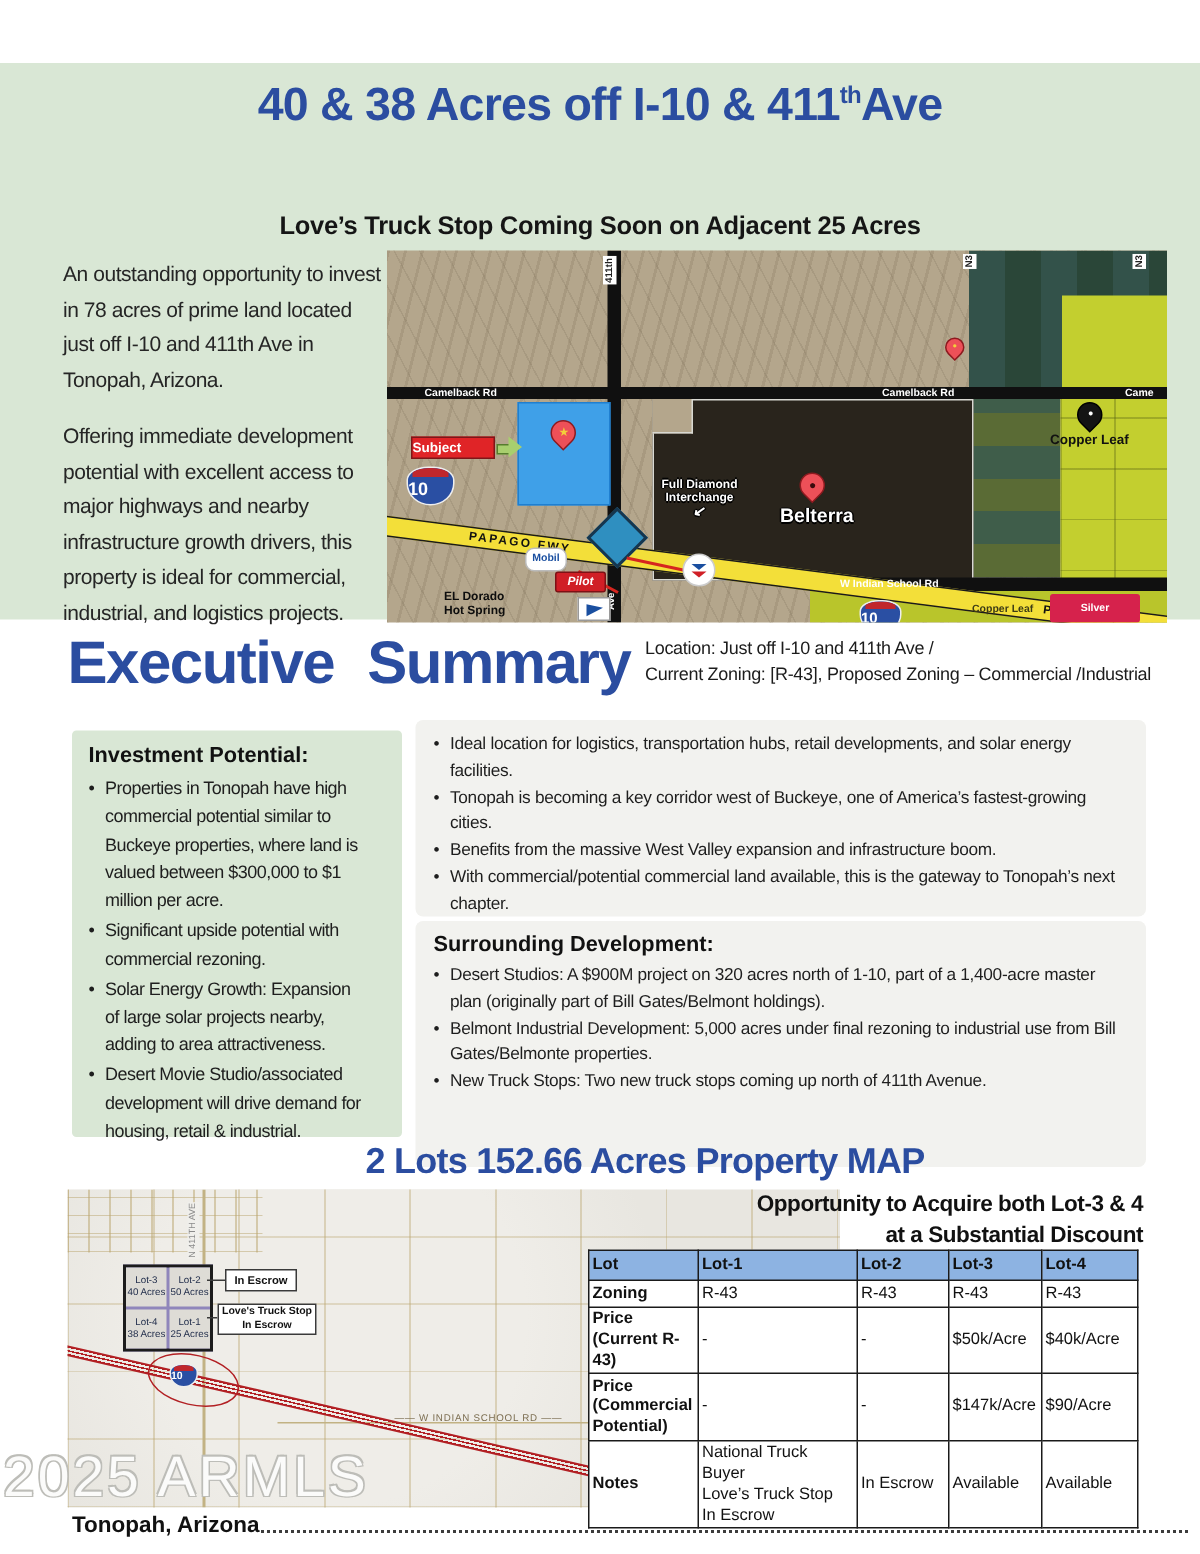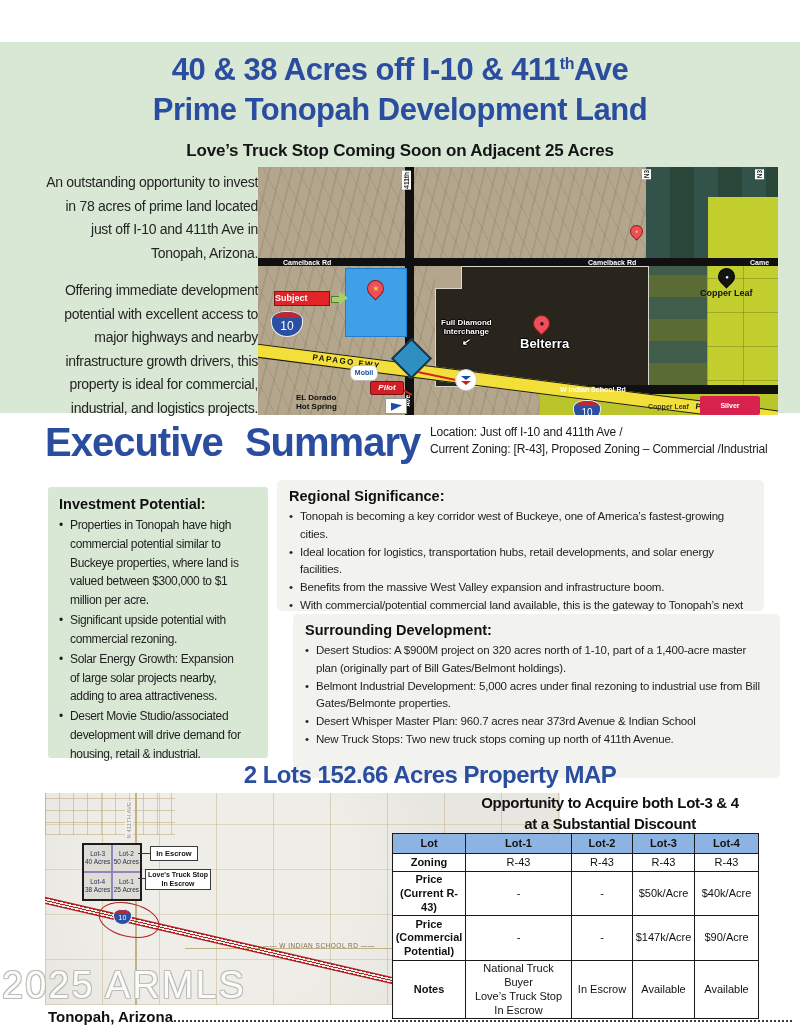--- a/index.html
+++ b/index.html
@@ -8,21 +8,21 @@
   .abs{position:absolute;}
   
   .band{left:0;top:42px;width:800px;height:371px;background:#d9e7d5;}
   .title{left:0;top:50px;width:800px;text-align:center;color:#2b4da0;
          font-weight:bold;font-size:31px;line-height:1.28;letter-spacing:-0.5px;}
   .title sup{font-size:16px;}
   .subtitle{left:0;top:141px;width:800px;text-align:center;color:#151515;
             font-weight:bold;font-size:17px;letter-spacing:-0.2px;}
   .intro{left:42px;top:171px;width:216px;color:#252525;font-size:14px;
          line-height:1.68;letter-spacing:-0.3px;}
-  .intro p{margin:0 0 14px 0;text-align:right;}
+  .intro p{margin:0 0 14px 0;}
   
   .satmap{left:258px;top:167px;width:520px;height:248px;overflow:hidden;
           background:
             repeating-linear-gradient(104deg, rgba(124,108,84,.22) 0 2px, rgba(0,0,0,0) 2px 11px),
             repeating-linear-gradient(62deg, rgba(92,80,60,.14) 0 1px, rgba(0,0,0,0) 1px 15px),
             #b4a68c;}
   .f-tealN{left:388px;top:0;width:132px;height:91px;
            background:repeating-linear-gradient(90deg,#33524a 0 24px,#2a4638 24px 48px);}
   .f-yelN{left:450px;top:30px;width:70px;height:61px;background:#c3cf2f;}
   .f-mid{left:389px;top:99px;width:60px;height:119px;
@@ -48,21 +48,21 @@
   .papago .p1{position:absolute;left:62px;} .papago .p2{position:absolute;left:448px;}
   .diamond{left:139px;top:177px;width:25px;height:25px;background:#2f8fc0;
            border:2px solid #16364e;transform:rotate(45deg);}
   .subj-rect{left:87px;top:101px;width:60px;height:67px;background:#3fa0e8;border:1px solid #1f7fd0;}
   .subj-label{left:16px;top:124px;width:54px;height:13px;background:#e02427;border:1px solid #7e1619;
               color:#fff;font-size:9px;font-weight:bold;text-align:left;line-height:13px;}
   .s-arrow-tail{left:73px;top:129px;width:8px;height:5px;background:#a8cf6e;border:1px solid #567d2e;}
   .s-arrow-head{left:81px;top:124px;width:0;height:0;border-top:7px solid transparent;
                 border-bottom:7px solid transparent;border-left:9px solid #a8cf6e;}
   .ishield{background:#2a4fa3;border-radius:50% 50% 55% 55% / 38% 38% 62% 62%;
-           border:1px solid #eee;color:#fff;font-weight:normal;text-align:center;overflow:hidden;}
+           border:1px solid #eee;color:#fff;font-weight:bold;overflow:hidden;}
   .ishield::before{content:"";position:absolute;top:0;left:10%;right:10%;height:27%;
            background:#c0272d;border-radius:50% 50% 0 0;}
   .ishield span{position:relative;display:block;}
   .pin{width:15px;height:15px;border-radius:50% 50% 50% 0;transform:rotate(-45deg);
        display:flex;align-items:center;justify-content:center;}
   .pin-red{background:#ed5058;border:1.5px solid #8d1a1f;}
   .pin-black{background:#141414;border:1px solid #000;}
   .pin .pg{transform:rotate(45deg);font-size:8px;line-height:1;color:#f2cf3a;}
   .pin-black .pg{color:#fff;font-size:6px;}
   .outline-txt{color:#fff;font-size:8px;font-weight:bold;line-height:1.15;
@@ -83,21 +83,21 @@
   .silverbox{background:#d6224c;color:#fff;font-size:7px;font-weight:bold;
              text-align:center;border-radius:2px;}
   
   .exec-h{left:45px;top:420px;color:#2b4da0;font-weight:bold;font-size:40px;
           letter-spacing:-1px;word-spacing:12px;}
   .apn{left:430px;top:424px;width:352px;color:#1c1c1c;font-size:12px;line-height:1.45;letter-spacing:-0.2px;}
   .greenbox{left:48px;top:487px;width:220px;height:271px;background:#d9e7d5;border-radius:3px;
             padding:9px 24px 0 11px;box-sizing:border-box;}
   .graybox{background:#f2f2ef;border-radius:5px;padding:8px 12px 6px 12px;box-sizing:border-box;}
   .gb1{left:277px;top:480px;width:487px;height:131px;}
-  .gb2{left:277px;top:614px;width:487px;height:164px;margin-left:16px;}
+  .gb2{left:277px;top:614px;width:487px;height:164px;}
   .boxtitle{font-size:14.5px;font-weight:bold;color:#111;margin:0 0 4px 0;}
   ul.blts{list-style:none;margin:0;padding:0;}
   ul.blts li{position:relative;padding-left:11px;color:#1e1e1e;}
   ul.blts li::before{content:"•";position:absolute;left:0;top:0;}
   .greenbox ul.blts li{font-size:12px;line-height:1.57;letter-spacing:-0.35px;margin-bottom:1px;}
   .graybox ul.blts li{font-size:11.5px;line-height:1.55;letter-spacing:-0.2px;}
   
   .pm-head{left:0;top:761px;width:860px;text-align:center;color:#2b4da0;
            font-weight:bold;font-size:24px;letter-spacing:-0.5px;}
   .parcelmap{left:45px;top:793px;width:515px;height:212px;overflow:hidden;
@@ -118,46 +118,45 @@
   .pm-box{background:#fff;border:1.5px solid #3a3a3a;color:#111;font-weight:bold;
           text-align:center;font-size:7.5px;line-height:1.2;display:flex;
           flex-direction:column;align-items:center;justify-content:center;}
   .pm-lead{background:#3a3a3a;height:1px;}
   .fwy{left:-8px;top:102px;width:580px;height:7px;transform:rotate(13deg);transform-origin:left top;
        background:linear-gradient(180deg,#b22024 0,#b22024 1.5px,rgba(0,0,0,0) 1.5px,rgba(0,0,0,0) 3px,
         #b22024 3px,#b22024 4px,rgba(0,0,0,0) 4px,rgba(0,0,0,0) 5.5px,#b22024 5.5px,#b22024 7px);}
   .fwy-loop{left:53px;top:110px;width:60px;height:32px;border:1.2px solid #b22024;
             border-radius:50%;transform:rotate(13deg);}
   .pm-isr{left:218px;top:149px;color:#7d6f52;font-size:6.5px;letter-spacing:.5px;white-space:nowrap;}
-  .opp{left:458px;top:792px;width:304px;text-align:center;color:#111;
+  .opp{left:458px;top:792px;width:304px;text-align:right;color:#111;
        font-weight:bold;font-size:15px;line-height:1.4;letter-spacing:-0.3px;}
   
   table.pt{left:392px;top:833px;position:absolute;border-collapse:collapse;background:#fff;
            font-size:11px;color:#111;table-layout:fixed;}
-  table.pt td,table.pt th{border:1.6px solid #1a1a1a;text-align:center;vertical-align:middle;
+  table.pt td,table.pt th{border:1.6px solid #1a1a1a;text-align:left;vertical-align:middle;
            padding:1px 2px;line-height:1.25;}
   table.pt th{background:#8db3e2;font-weight:bold;height:17px;}
   .rowlabel{font-weight:bold;}
   
   .watermark{left:2px;top:964px;font-size:38px;letter-spacing:2px;color:rgba(255,255,255,.93);
      font-weight:normal;
      text-shadow:1px 1px 0 #bdbdb8,-1px -1px 0 #bdbdb8,1px -1px 0 #bdbdb8,-1px 1px 0 #bdbdb8;}
   .loc{left:48px;top:1008px;font-size:15px;font-weight:bold;color:#111;}
   .dotline{left:174px;top:1004px;width:618px;height:16px;border-bottom:2.5px dotted #3c3c3c;}
 </style>
 </head>
 <body>
 
 <div class="page">
 
   <div class="abs band"></div>
 
   <div class="abs title">
     <div><span>40 &amp; 38 Acres off I-10 &amp; 411</span><sup>th</sup><span>Ave</span></div>
-    <div>Prime Tonopah Development Land</div>
   </div>
   <div class="abs subtitle">Love’s Truck Stop Coming Soon on Adjacent 25 Acres</div>
 
   <div class="abs intro">
     <p>An outstanding opportunity to invest in 78 acres of prime land located just off I-10 and 411th Ave in Tonopah, Arizona.</p>
     <p>Offering immediate development potential with excellent access to major highways and nearby infrastructure growth drivers, this property is ideal for commercial, industrial, and logistics projects.</p>
   </div>
 
   <div class="abs satmap">
     <div class="abs f-tealN"></div>
@@ -253,35 +252,33 @@
     <p class="boxtitle">Investment Potential:</p>
     <ul class="blts">
       <li>Properties in Tonopah have high commercial potential similar to Buckeye properties, where land is valued between $300,000 to $1 million per acre.</li>
       <li>Significant upside potential with commercial rezoning.</li>
       <li>Solar Energy Growth: Expansion of large solar projects nearby, adding to area attractiveness.</li>
       <li>Desert Movie Studio/associated development will drive demand for housing, retail &amp; industrial.</li>
     </ul>
   </div>
 
   <div class="abs graybox gb1">
-    <p class="boxtitle">Regional Significance:</p>
     <ul class="blts">
+      <li>Ideal location for logistics, transportation hubs, retail developments, and solar energy facilities.</li>
       <li>Tonopah is becoming a key corridor west of Buckeye, one of America’s fastest-growing cities.</li>
-      <li>Ideal location for logistics, transportation hubs, retail developments, and solar energy facilities.</li>
       <li>Benefits from the massive West Valley expansion and infrastructure boom.</li>
       <li>With commercial/potential commercial land available, this is the gateway to Tonopah’s next chapter.</li>
     </ul>
   </div>
 
   <div class="abs graybox gb2">
     <p class="boxtitle">Surrounding Development:</p>
     <ul class="blts">
       <li>Desert Studios: A $900M project on 320 acres north of 1-10, part of a 1,400-acre master plan (originally part of Bill Gates/Belmont holdings).</li>
       <li>Belmont Industrial Development: 5,000 acres under final rezoning to industrial use from Bill Gates/Belmonte properties.</li>
-      <li>Desert Whisper Master Plan: 960.7 acres near 373rd Avenue &amp; Indian School</li>
       <li>New Truck Stops: Two new truck stops coming up north of 411th Avenue.</li>
     </ul>
   </div>
 
   <div class="abs pm-head">2 Lots 152.66 Acres Property MAP</div>
 
   <div class="abs parcelmap">
     <div class="abs pm-fine"></div>
     <div class="abs pm-roadv"></div>
     <div class="abs pm-roadh"></div>

